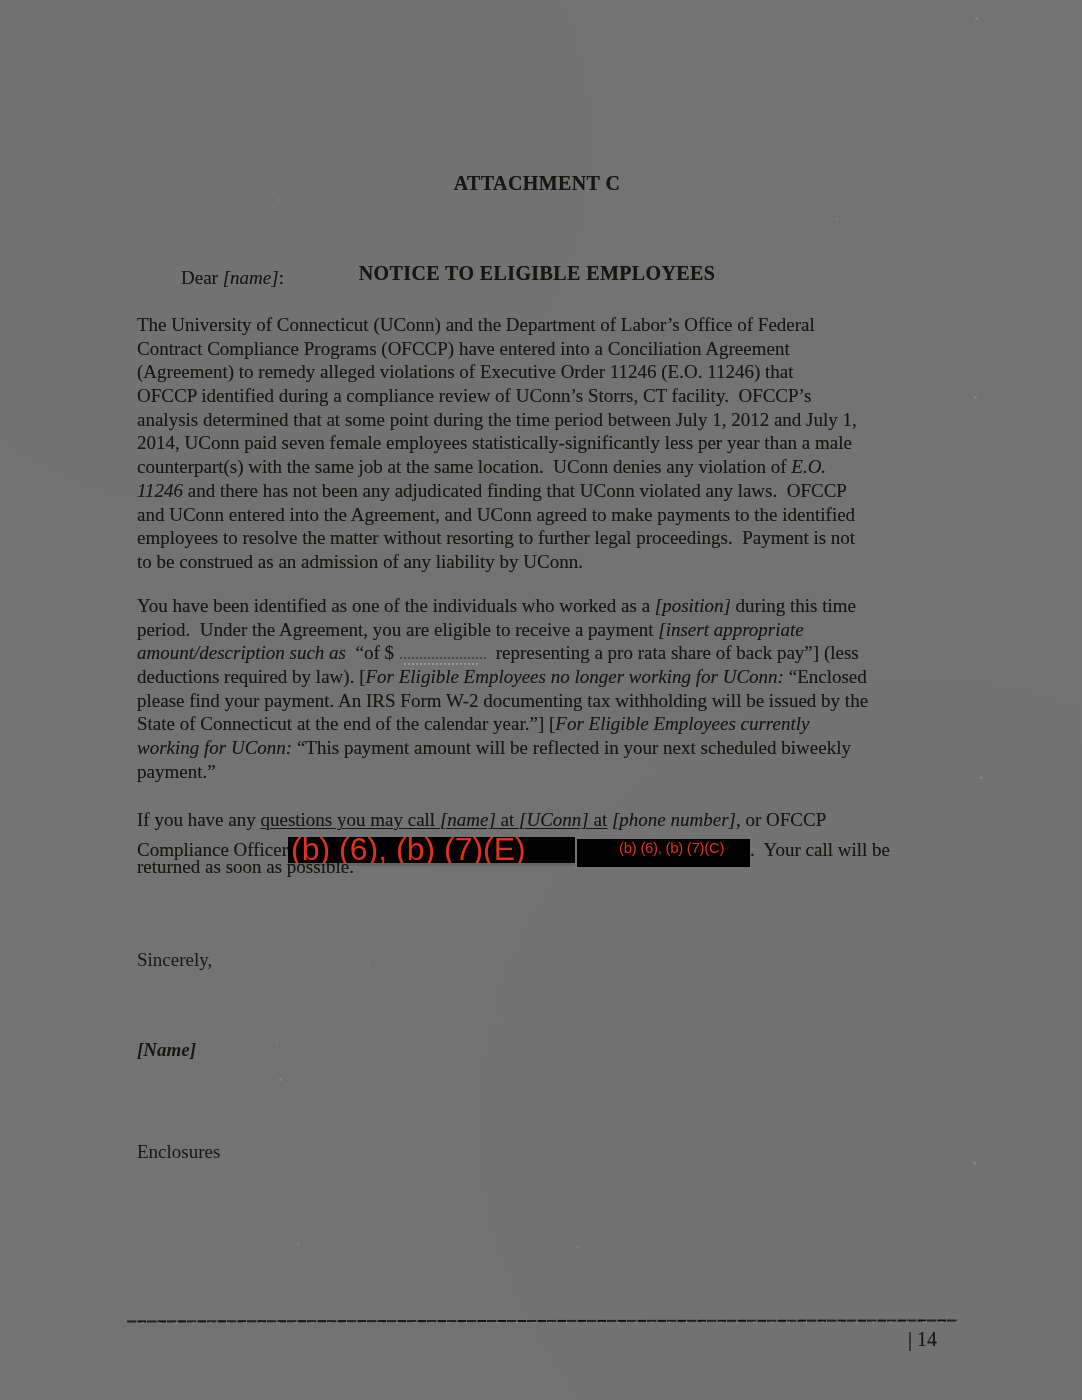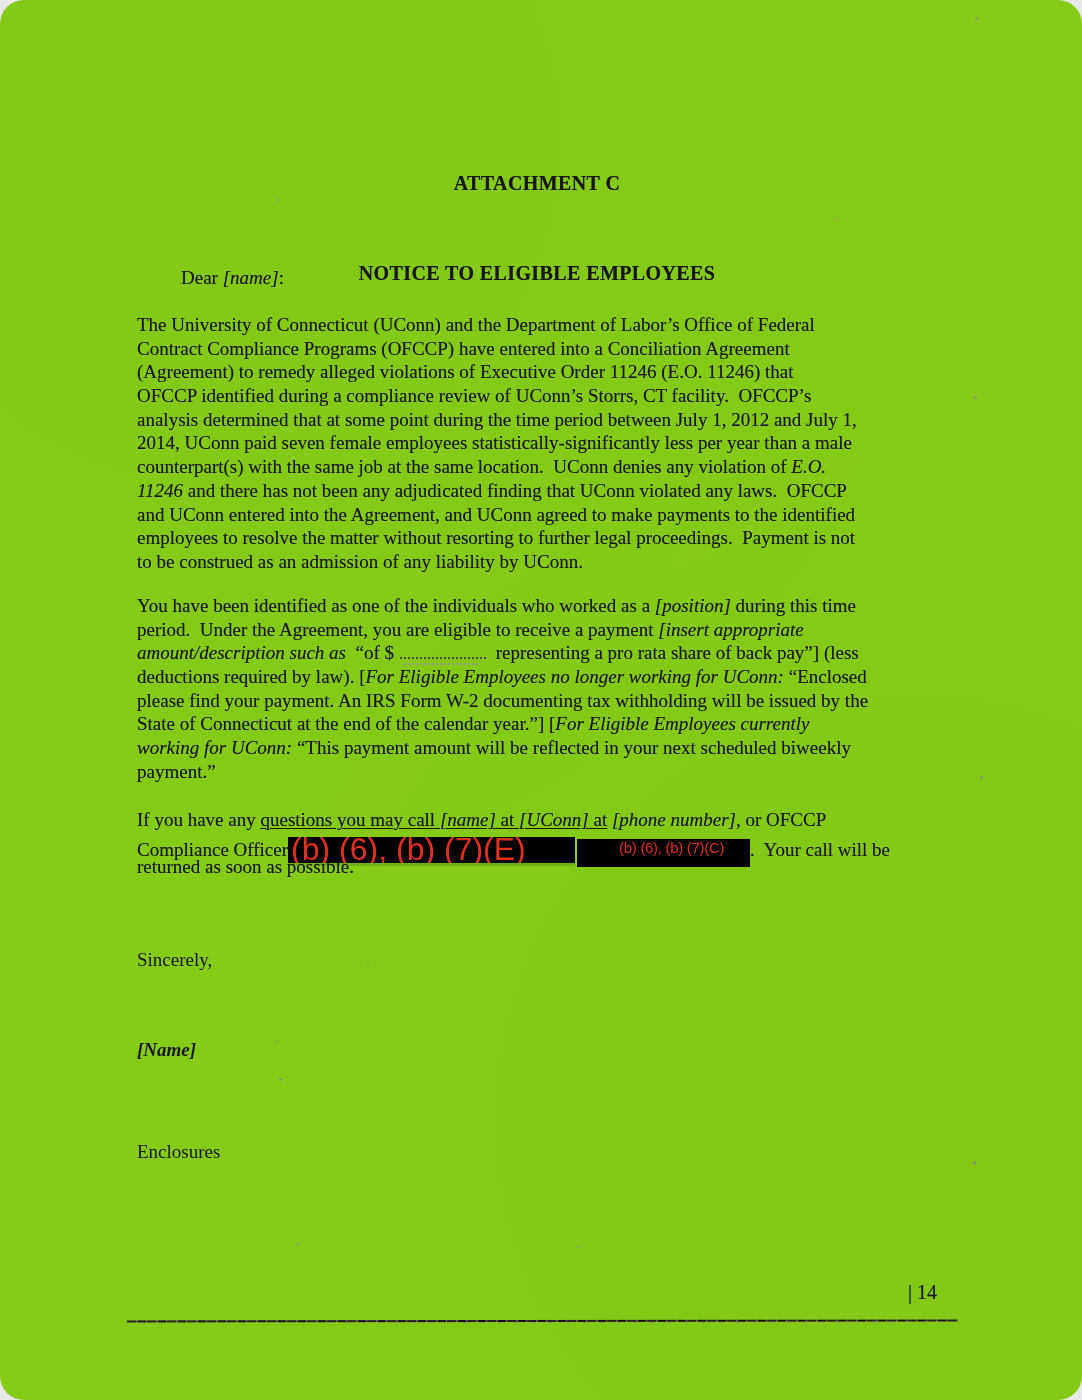--- a/index.html
+++ b/index.html
@@ -1,24 +1,23 @@
 <!DOCTYPE html>
 <html><head>
 <meta charset="utf-8">
 <style>
   html,body{margin:0;padding:0;background:#e8e8e8;}
   .page{
     position:relative;
     width:1082px;height:1400px;
     margin:0 auto;
-    background:#84cc16;
+    background:#737373;
     overflow:hidden;
     font-family:"Liberation Serif","DejaVu Serif",serif;
     color:#181613;
-    border-radius:24px;
   }
   .scan-tone{position:absolute;inset:0;background:
     radial-gradient(circle at 20% 10%, rgba(0,0,0,0.012), transparent 60%),
     radial-gradient(circle at 85% 80%, rgba(0,0,0,0.015), transparent 55%);
     pointer-events:none;}
   .abs{position:absolute;}
   .content{left:137px;width:800px;}
   .title{
     width:800px;text-align:center;font-weight:bold;font-size:20px;
     letter-spacing:0.4px;text-shadow:0 0 0.5px rgba(20,18,15,0.6);
@@ -114,21 +113,21 @@
     </div>
 
   <div class="abs content closing" style="top:948px;">Sincerely,</div>
 
   <div class="abs content signature" style="top:1038px;">[Name]</div>
 
   <div class="abs content enclosures" style="top:1140px;">Enclosures</div>
 
   <div class="abs footer-rule" style="top:1320px;"></div>
 
-  <div class="abs page-num" style="top:1281px;">| 14</div>
+  <div class="abs page-num" style="top:1328px;">| 14</div>
 
   <div class="speck" style="left:975px;top:17px;width:3px;height:3px;"></div>
   <div class="speck" style="left:278px;top:199px;width:2px;height:2px;"></div>
   <div class="speck" style="left:836px;top:218px;width:2px;height:2px;"></div>
   <div class="speck" style="left:974px;top:396px;width:3px;height:3px;"></div>
   <div class="speck" style="left:980px;top:776px;width:3px;height:3px;"></div>
   <div class="speck" style="left:973px;top:1161px;width:3px;height:4px;"></div>
   <div class="speck" style="left:297px;top:1243px;width:2px;height:3px;"></div>
   <div class="speck" style="left:577px;top:1246px;width:2px;height:2px;"></div>
   <div class="speck" style="left:276px;top:1041px;width:2px;height:2px;"></div>

